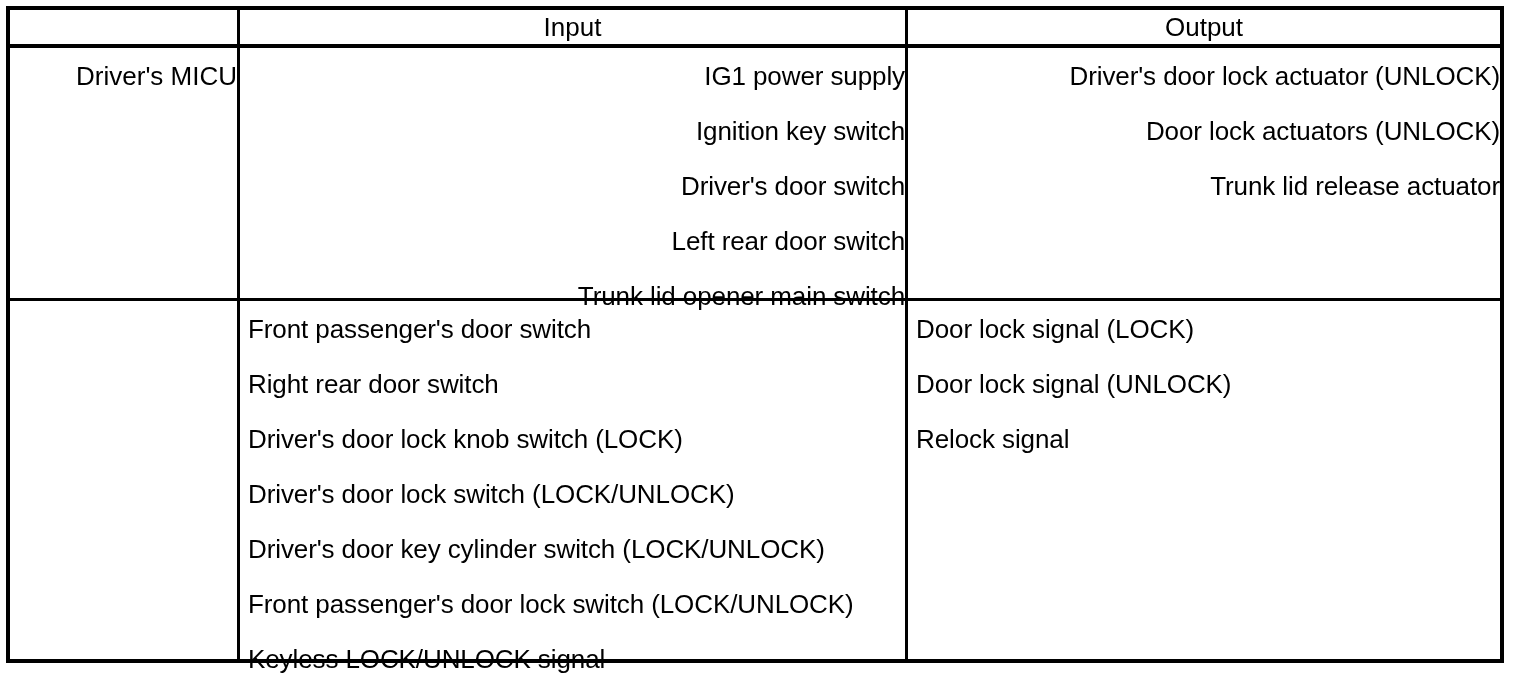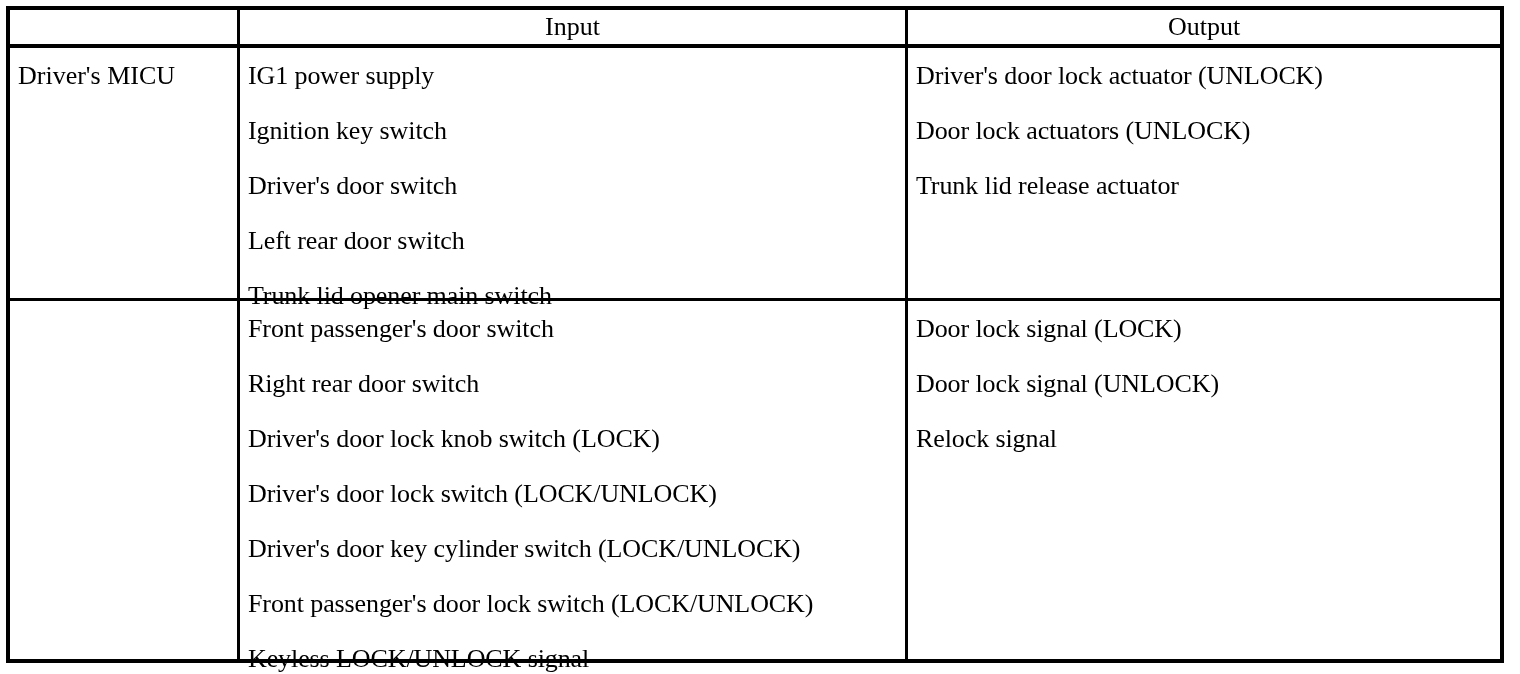--- a/index.html
+++ b/index.html
@@ -13,21 +13,20 @@
     overflow: hidden;
     font-family: "Liberation Sans", sans-serif;
     color: #000000;
   }
 
   .sheet {
     position: relative;
     width: 1520px;
     height: 674px;
     background: #ffffff;
-    font-family: Liberation Serif, serif;
   }
 
   
   .table-frame {
     position: absolute;
     left: 6px;
     top: 6px;
     width: 1498px;          
     height: 657px;          
     box-sizing: border-box;
@@ -81,21 +80,21 @@
   .hcell-blank { left: 0;     width: 227px; }
   .hcell-input { left: 230px; width: 665px; }
   .hcell-output{ left: 898px; width: 592px; border-radius: 16px; }
 
   
   .block {
     position: absolute;
     left: 0;
     width: 100%;
   }
-  .block-1 { top: 38px;  height: 274px; }
+  .block-1 { top: 38px;  height: 274px; text-align: right; }
   .block-2 { top: 291px; height: 362px; }
 
   .cell {
     position: absolute;
     top: 0;
     bottom: 0;
     box-sizing: border-box;
     padding-left: 8px;
     padding-top: 2px;
   }

